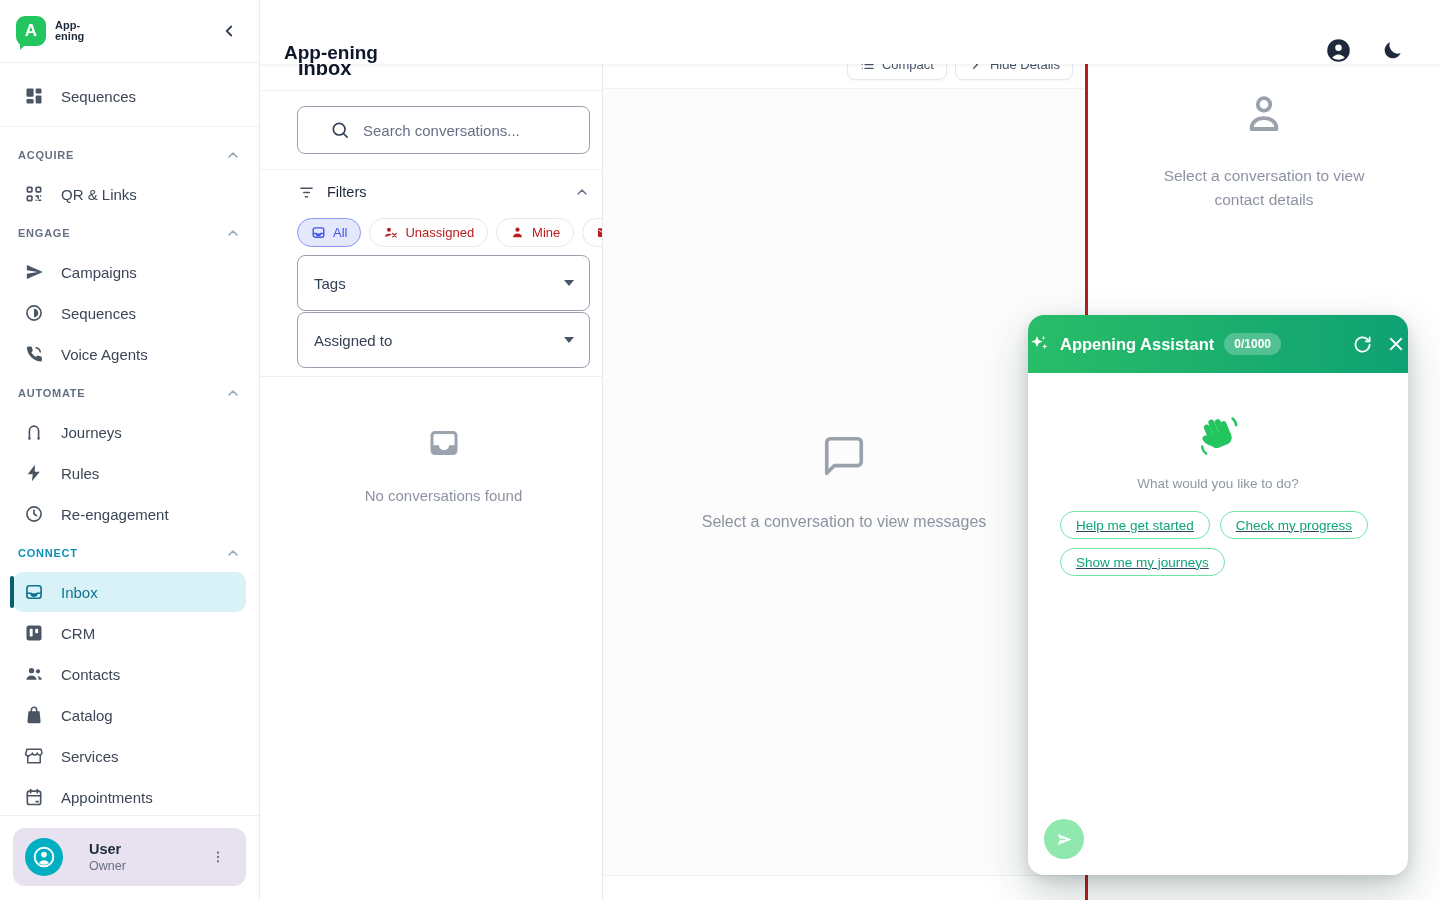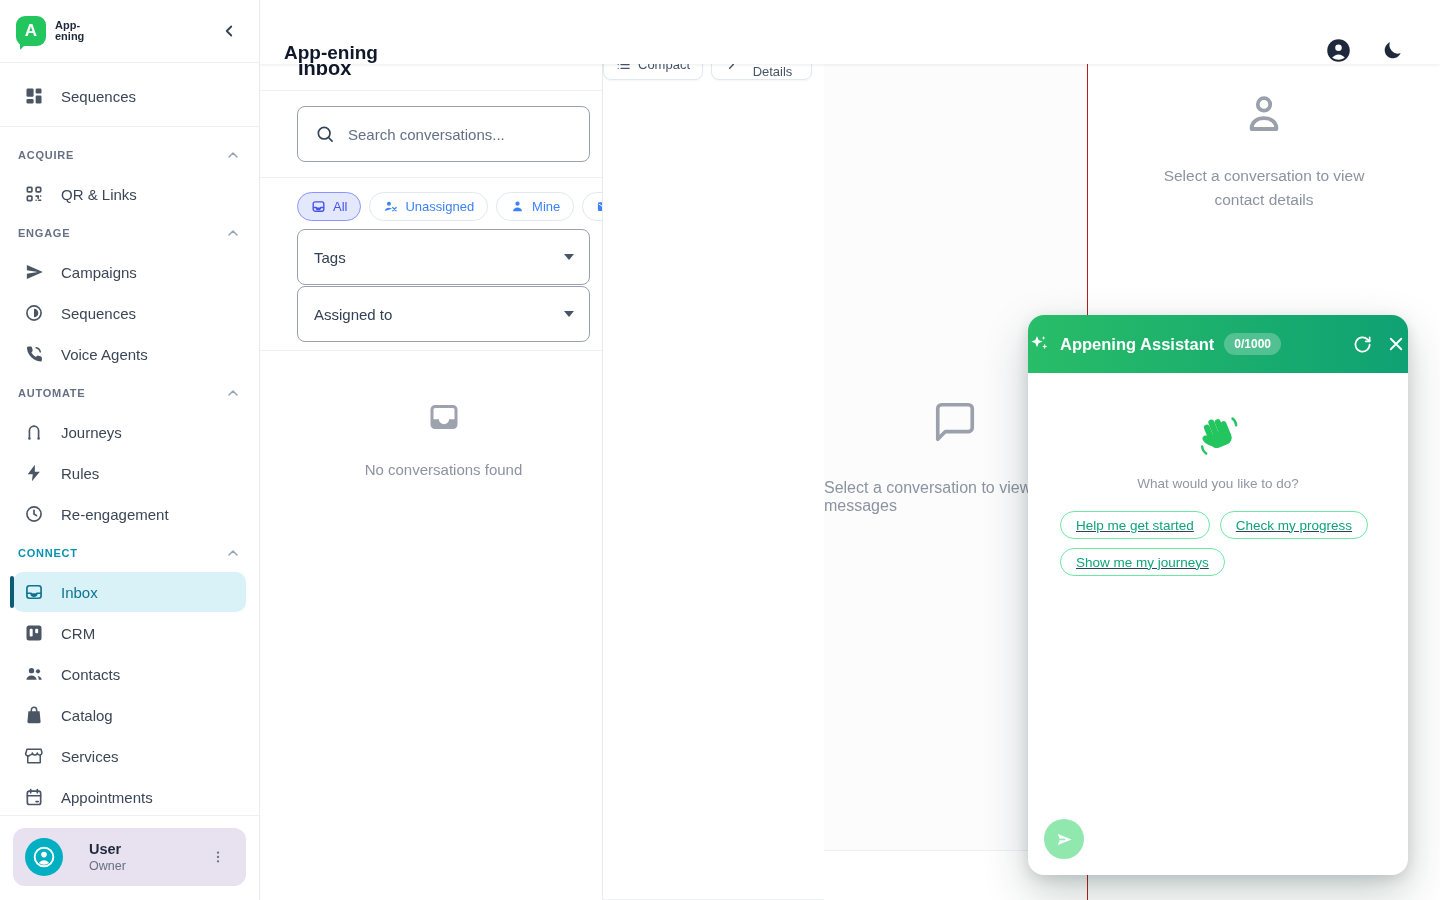--- a/index.html
+++ b/index.html
@@ -49,49 +49,49 @@
   .topbar-actions { margin-left:auto; display:flex; align-items:center; gap:26px; }
   .icon-btn { border:none; background:transparent; cursor:pointer; color:#1e293b; width:28px; height:28px;
     display:flex; align-items:center; justify-content:center; }
 
   .content { flex:1; display:flex; min-height:0; }
 
   
   .inbox-panel { width:343px; flex:0 0 343px; border-right:1px solid #e8eaee; overflow:hidden; }
   .inbox-head { margin-top:-10px; padding:0 0 8px 38px; border-bottom:1px solid #eef1f4; }
   .inbox-head h2 { font-size:20px; line-height:28px; font-weight:700; color:#0f172a; }
-  .search-box { margin:15px 12px 0 37px; height:56px; border:1px solid #98a1ad; border-radius:8px;
-    display:flex; align-items:center; padding:0 14px 0 17px; background:#fff; }
+  .search-box { margin:15px 12px 0 37px; height:48px; border:1px solid #98a1ad; border-radius:8px;
+    display:flex; align-items:center; padding:0 14px 0 32px; background:#fff; }
   .search-box .ic { width:20px; height:20px; color:#334155; flex:0 0 20px; }
   .search-box input { border:none; outline:none; margin-left:13px; font-size:15px; color:#334155; width:100%;
     font-family:"Liberation Sans", sans-serif; background:transparent; }
   .search-box input::placeholder { color:#667085; }
   .hr { border-top:1px solid #eef1f4; }
   .hr.m15 { margin-top:15px; } .hr.m8 { margin-top:8px; }
   .filters-row { margin:10px 12px 0 38px; height:24px; display:flex; align-items:center; cursor:pointer; }
   .filters-row .funnel { width:17px; height:17px; color:#4b5563; }
   .filters-row .lbl { margin-left:12px; font-size:14.5px; color:#1e2a3b; }
   .filters-row .chev { margin-left:auto; width:16px; height:16px; color:#64748b; }
   .chips { margin:14px 0 0 37px; width:306px; display:flex; gap:8px; overflow:hidden; }
   .chip { flex:0 0 auto; height:29px; border-radius:999px; border:1px solid #e2e8f0; background:#fff;
-    color:#3b82f6; font-size:13px; display:flex; align-items:center; gap:7px; padding:0 13px; cursor:pointer;
+    color:#b91c1c; font-size:13px; display:flex; align-items:center; gap:7px; padding:0 13px; cursor:pointer;
     font-family:"Liberation Sans", sans-serif; white-space:nowrap; }
   .chip .ic { width:15px; height:15px; }
   .chip.selected { background:var(--chip_selected_bg,#e3e8fd); border-color:var(--chip_selected_border,#8b96f8);
     color:var(--chip_selected_text,#4653e8); }
   .select { margin:8px 12px 0 37px; height:56px; border:1px solid #98a1ad; border-radius:8px; background:#fff;
     display:flex; align-items:center; padding:0 15px 0 16px; font-size:15px; color:#334155; cursor:pointer; }
   .select + .select { margin-top:1px; }
   .select .caret { margin-left:auto; width:0; height:0; border:5px solid transparent; border-top:6px solid #475569; margin-top:5px; }
   .empty-inbox { margin-top:48px; display:flex; flex-direction:column; align-items:center; padding-left:25px; }
   .empty-inbox .big-ic { width:36px; height:36px; color:#9ca3af; }
   .empty-inbox p { margin-top:26px; font-size:15px; color:#8c93a0; }
 
   
-  .messages-panel { flex:1; border-right:1px solid #b91c1c; display:flex; flex-direction:row; min-width:0; }
+  .messages-panel { flex:1; border-right:3px solid #b91c1c; display:flex; flex-direction:column; min-width:0; }
   .msg-toolbar { display:flex; justify-content:flex-end; gap:8px; padding:0 12px 8px 0; margin-top:-16px;
     border-bottom:1px solid #eef1f4; }
   .tool-btn { height:32px; border:1px solid #e2e8f0; background:#fff; border-radius:8px; color:#475569;
     font-size:13px; display:flex; align-items:center; gap:7px; padding:0 12px; cursor:pointer;
     font-family:"Liberation Sans", sans-serif; box-shadow:0 1px 2px rgba(16,24,40,.04); }
   .tool-btn .ic { width:15px; height:15px; }
   .msg-empty { height:787px; background:#fcfcfd; border-bottom:1px solid #eef1f4; display:flex;
     flex-direction:column; align-items:center; justify-content:center; }
   .msg-empty .big-ic { width:46px; height:46px; color:#9aa1ac; }
   .msg-empty p { margin-top:34px; font-size:16px; color:#8c93a0; }
@@ -386,20 +386,33 @@
         <div class="search-box">
           <span class="ic">
             <svg width="20" height="20" viewBox="0 0 24 24" fill="none" stroke="currentColor" stroke-width="2" stroke-linecap="round">
                 <circle cx="11" cy="11" r="7"></circle>
                 <path d="m20.5 20.5-4-4"></path>
               </svg>
           </span>
           <input type="text" placeholder="Search conversations..." style="">
         </div>
         <div class="hr m15"></div>
+        <div class="filters-row">
+          <span class="funnel">
+            <svg width="17" height="17" viewBox="0 0 24 24" fill="none" stroke="currentColor" stroke-width="2" stroke-linecap="round">
+                <path d="M4 6h16M8 12h8M10.5 18h3"></path>
+              </svg>
+          </span>
+          <span class="lbl">Filters</span>
+          <span class="chev">
+            <svg width="16" height="16" viewBox="0 0 24 24" fill="none" stroke="currentColor" stroke-width="2.2" stroke-linecap="round" stroke-linejoin="round">
+                <path d="m6 15 6-6 6 6"></path>
+              </svg>
+          </span>
+        </div>
         <div class="chips">
           <button class="chip selected">
             <span class="ic">
               <svg width="15" height="15" viewBox="0 0 24 24" fill="none" stroke="currentColor" stroke-width="2.2" stroke-linejoin="round">
                   <rect x="3.5" y="4.5" width="17" height="15" rx="3"></rect>
                   <path d="M3.5 13.5h5a3.5 3.5 0 0 0 7 0h5" fill="currentColor"></path>
                 </svg>
             </span>
             <span>All</span>
           </button>

